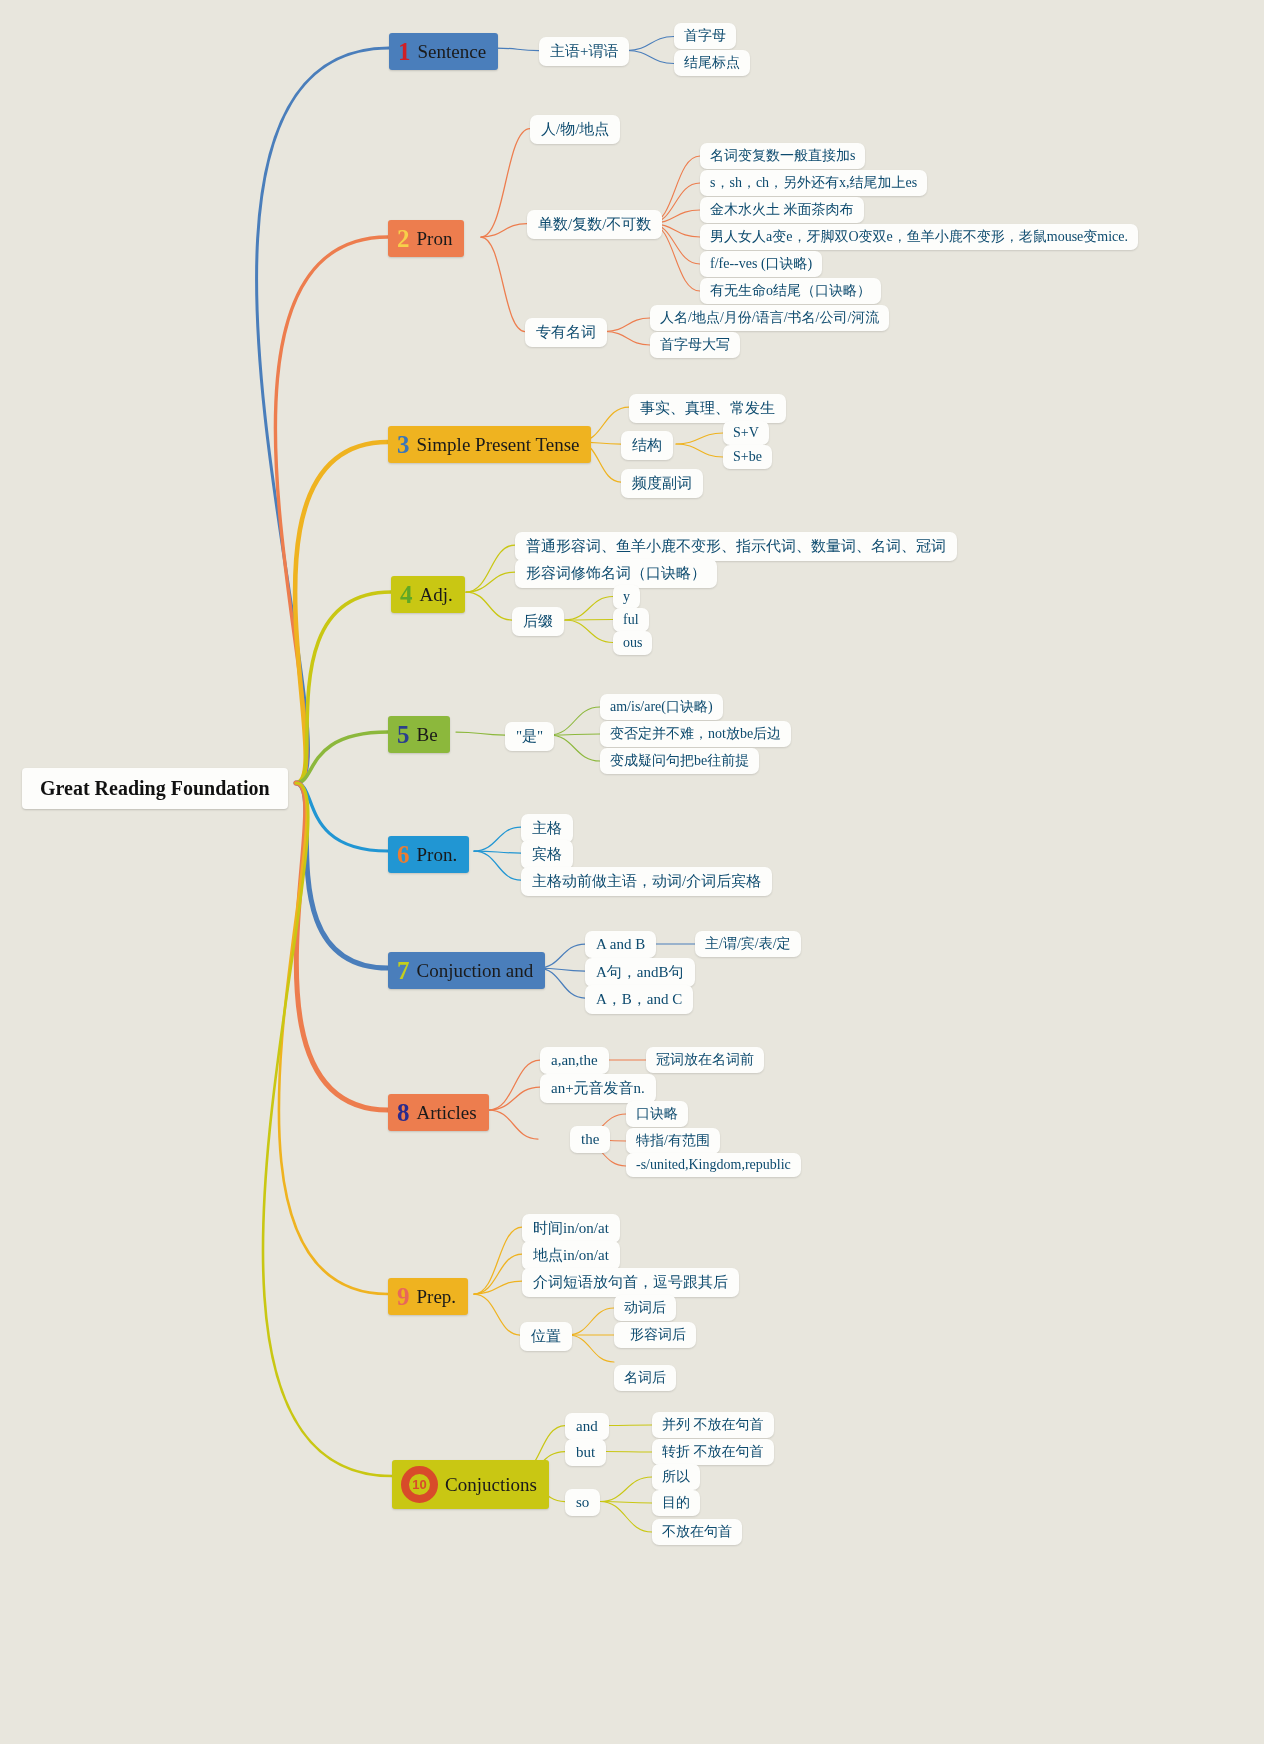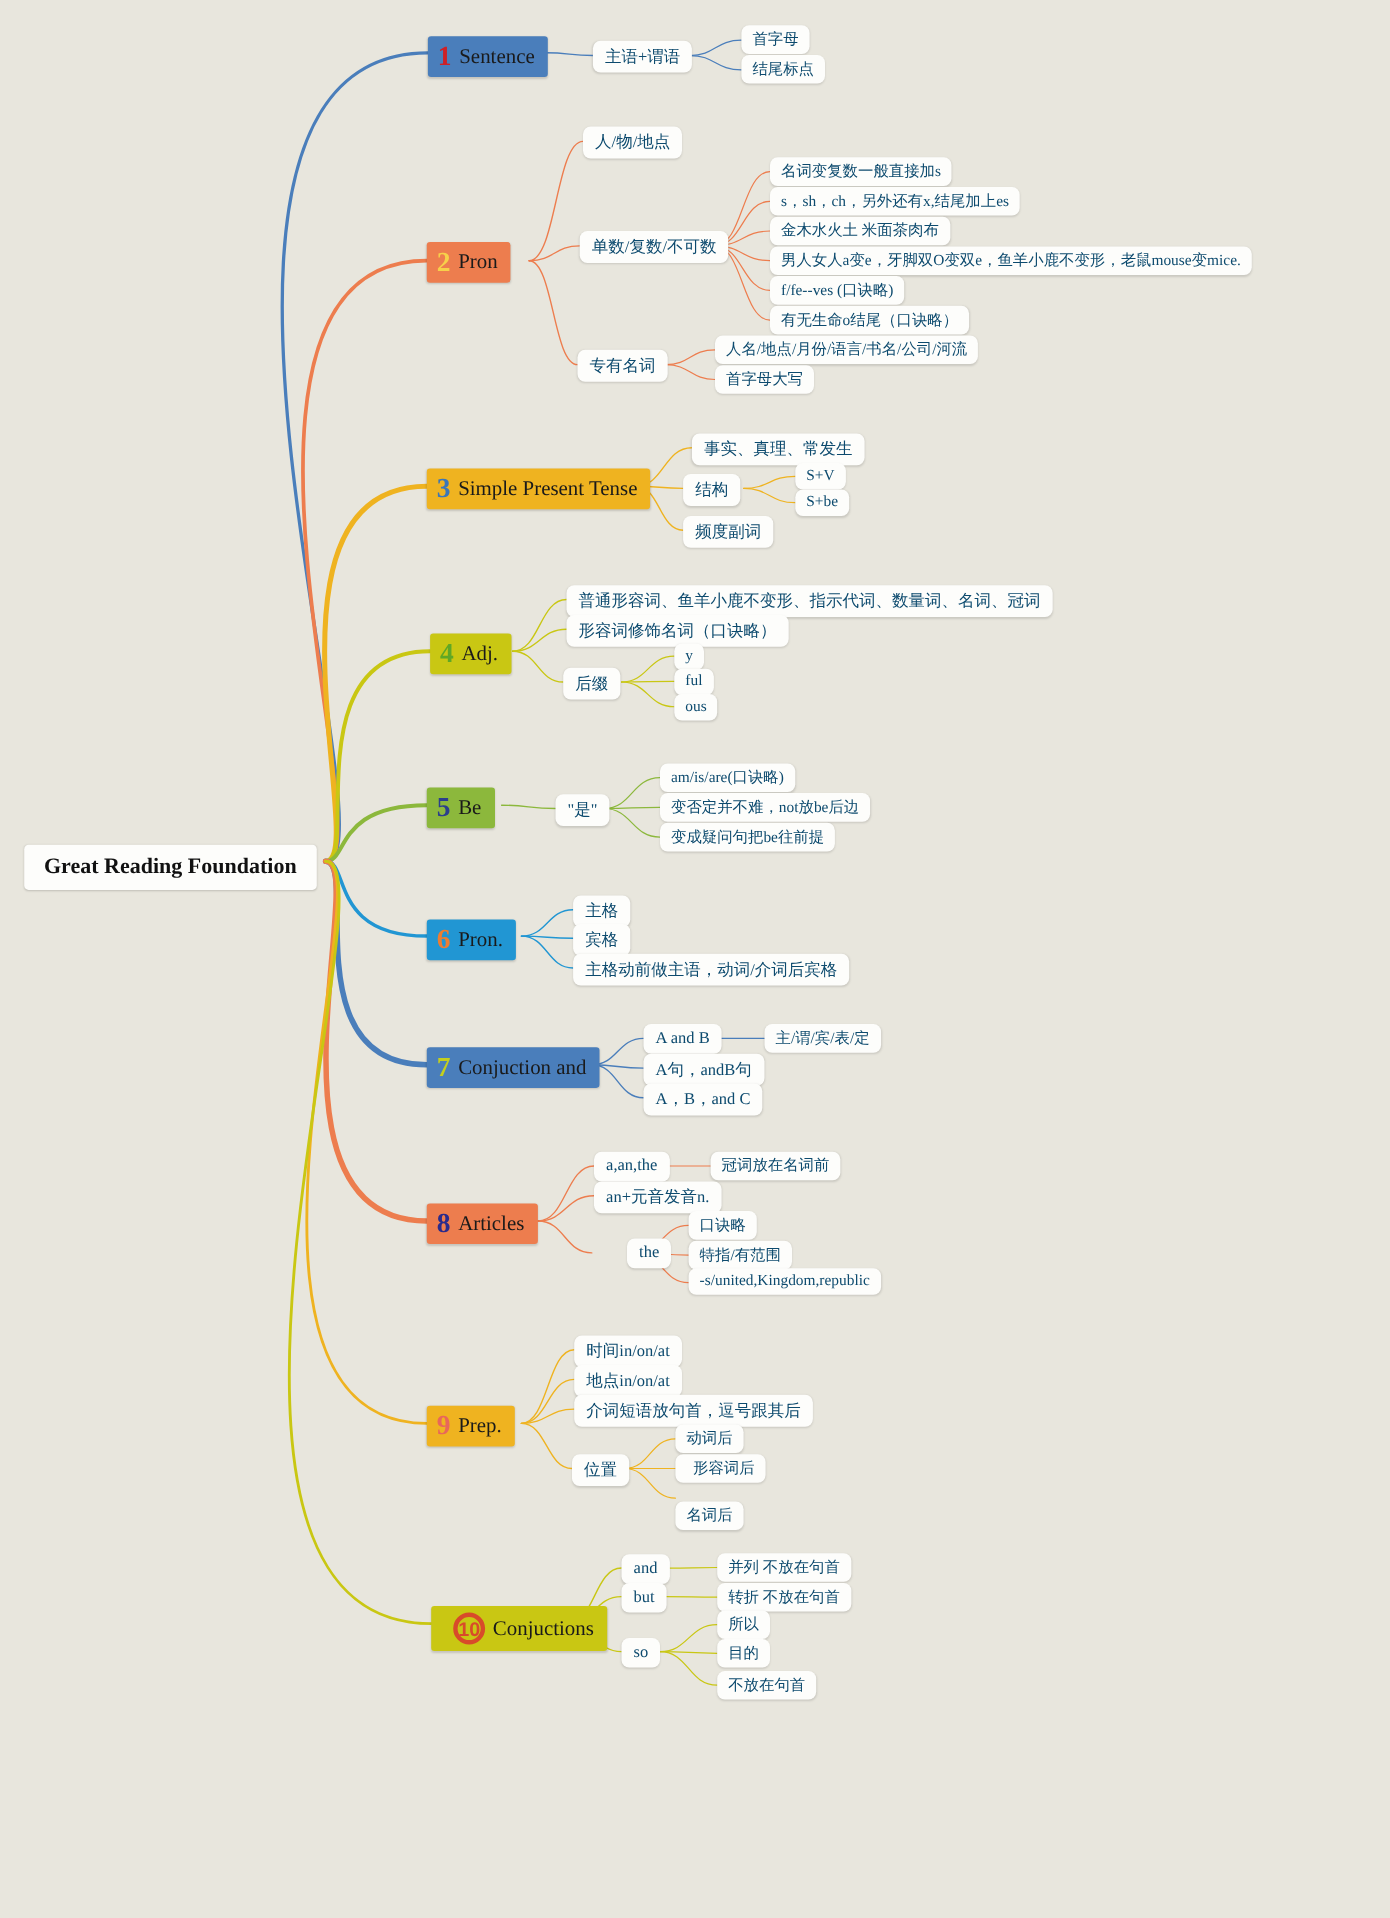--- a/index.html
+++ b/index.html
@@ -43,24 +43,23 @@
     white-space:nowrap;
     box-shadow:0 1px 2px rgba(0,0,0,.13);
     font-family:"Liberation Serif","DejaVu Serif",serif;
   }
   .leaf.sm{font-size:14px;padding:4px 10px;}
 
   
   .circnum{
     display:inline-flex;align-items:center;justify-content:center;
     width:21px;height:21px;border-radius:50%;
-    border:4px solid #1d4ed8;color:#d84b2a;
-    font-size:18px;font-weight:bold;line-height:1;
+    border:8px solid #1d4ed8;color:#d84b2a;
+    font-size:13px;font-weight:bold;line-height:1;
     font-family:"Liberation Sans",sans-serif;
-    margin-left:11px;
   }
 </style>
 </head>
 <body>
 
 <div id="canvas">
   <svg class="links" id="links" viewBox="0 0 1264 1744" preserveAspectRatio="none">
       <path d="M296,783 C364.95,783 113.19999999999999,48 389,48" fill="none" stroke="#4a7ebb" stroke-width="3" stroke-linecap="round"></path>
       <path d="M496,48 C517.5,48 517.5,50.5 539,50.5" fill="none" stroke="#4a7ebb" stroke-width="1.25" stroke-linecap="round"></path>
       <path d="M627,50.5 C650.5,50.5 650.5,36.5 674,36.5" fill="none" stroke="#4a7ebb" stroke-width="1.1" stroke-linecap="round"></path>

